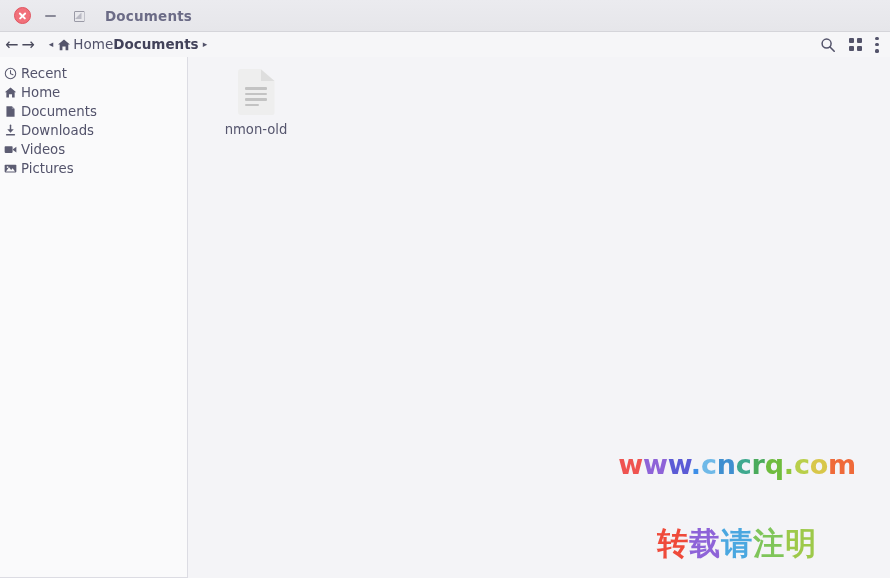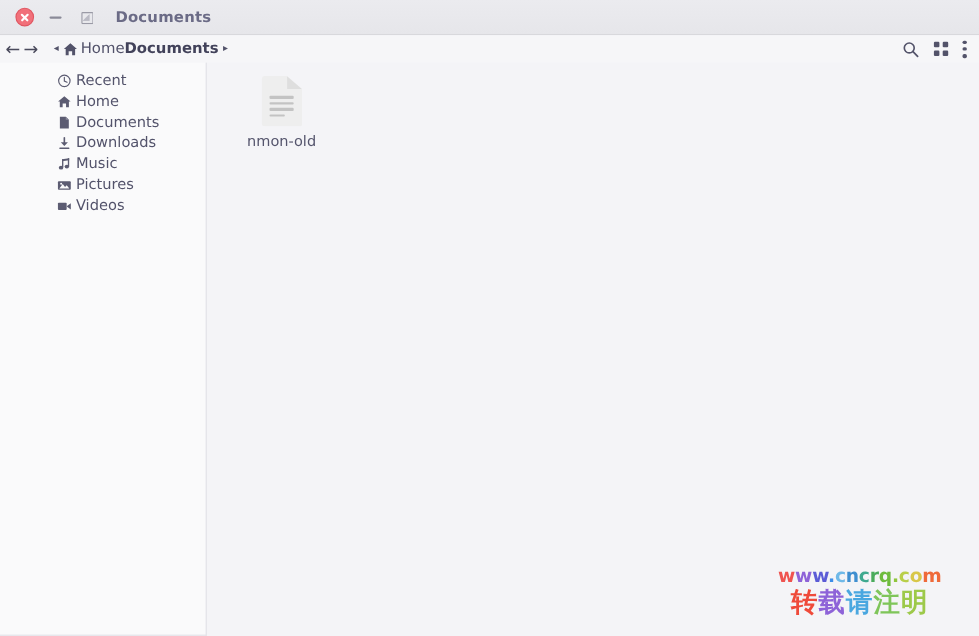--- a/index.html
+++ b/index.html
@@ -126,21 +126,20 @@
     border-bottom: 1px solid #dcdce3;
     padding-top: 7px;
     overflow: hidden;
   }
   .side-item {
     height: 19px;
     display: flex; align-items: center;
     padding-left: 3px;
     cursor: pointer;
     gap: 3px;
-    margin-left: 48px;
   }
   .side-item .ico {
     width: 15px; height: 15px;
     display: flex; align-items: center; justify-content: center;
     flex: 0 0 15px;
     color: #5c5c72;
   }
   .side-label {
     font-size: 13.3px; color: #53536b; line-height: 1;
     white-space: nowrap;
@@ -190,26 +189,26 @@
 
   
   .watermark {
     position: absolute;
     right: 34px; bottom: 18px;
     text-align: center;
     pointer-events: none;
     user-select: none;
   }
   .wm-line1 {
-    font-size: 17px; font-weight: bold; letter-spacing: -0.2px;
+    font-size: 27px; font-weight: bold; letter-spacing: -0.2px;
     line-height: 1.05; white-space: nowrap;
   }
   .wm-line2 {
-    font-size: 24px; font-weight: bold; letter-spacing: 1px;
-    line-height: 1.1; white-space: nowrap;
+    font-size: 31px; font-weight: bold; letter-spacing: 1px;
+    line-height: 1.1; white-space: nowrap; margin-top: 47px;
   }
   .wm-line1 span, .wm-line2 span { display: inline; }
 </style>
 </head>
 <body>
 
 <div class="window">
 
   <div class="titlebar">
     <div class="wbtns">
@@ -308,52 +307,40 @@
         <span class="ico">
           <svg width="13" height="13" viewBox="0 0 16 16" aria-hidden="true">
             <path d="M8 1.6 L8 8.4" stroke="#5c5c72" stroke-width="1.8" stroke-linecap="round"></path>
             <path d="M4 6.6 L8 10.8 L12 6.6 Z" fill="#5c5c72"></path>
             <rect x="2.4" y="12.4" width="11.2" height="1.6" rx="0.6" fill="#5c5c72"></rect>
           </svg>
         </span>
         <span class="side-label">Downloads</span>
       </div>
 
-      <div class="side-item">
-        <span class="ico">
-          <svg width="13" height="13" viewBox="0 0 16 16" aria-hidden="true">
-            <path d="M5.4 2.2 L13.4 1 L13.4 3.2 L5.4 4.4 Z" fill="#5c5c72"></path>
-            <rect x="5.4" y="2.2" width="1.5" height="9" fill="#5c5c72"></rect>
-            <rect x="11.9" y="1" width="1.5" height="9" fill="#5c5c72"></rect>
-            <ellipse cx="4.3" cy="11.6" rx="2.5" ry="2.1" fill="#5c5c72"></ellipse>
-            <ellipse cx="10.8" cy="10.4" rx="2.5" ry="2.1" fill="#5c5c72"></ellipse>
-          </svg>
-        </span>
-        <span class="side-label">Music</span>
+
+      <div class="side-item">
+        <span class="ico">
+          <svg width="13" height="13" viewBox="0 0 16 16" aria-hidden="true">
+            <rect x="0.8" y="4" width="9.8" height="8.2" rx="1" fill="#5c5c72"></rect>
+            <path d="M11 7.6 L15.2 4.6 L15.2 11.6 L11 8.6 Z" fill="#5c5c72"></path>
+          </svg>
+        </span>
+        <span class="side-label">Videos</span>
       </div>
 
       <div class="side-item">
         <span class="ico">
           <svg width="13" height="13" viewBox="0 0 16 16" aria-hidden="true">
             <rect x="0.8" y="3.4" width="14.4" height="9.4" rx="1" fill="#5c5c72"></rect>
             <path d="M2.4 11.6 L6.2 6.6 L8.8 9.8 L10.6 7.8 L13.6 11.6 Z" fill="#fafafb"></path>
             <circle cx="4.4" cy="6.2" r="1.1" fill="#fafafb"></circle>
           </svg>
         </span>
         <span class="side-label">Pictures</span>
-      </div>
-
-      <div class="side-item">
-        <span class="ico">
-          <svg width="13" height="13" viewBox="0 0 16 16" aria-hidden="true">
-            <rect x="0.8" y="4" width="9.8" height="8.2" rx="1" fill="#5c5c72"></rect>
-            <path d="M11 7.6 L15.2 4.6 L15.2 11.6 L11 8.6 Z" fill="#5c5c72"></path>
-          </svg>
-        </span>
-        <span class="side-label">Videos</span>
       </div>
 
 
       <div class="side-gap"></div>
 
     </div>
 
     <div class="filearea">
 
       <div class="file-item">

